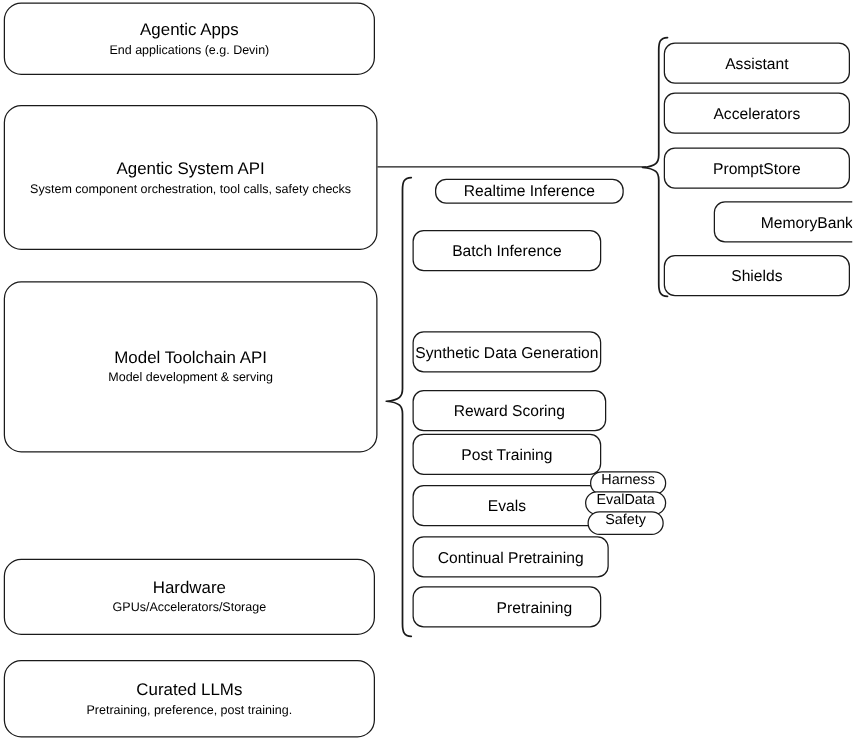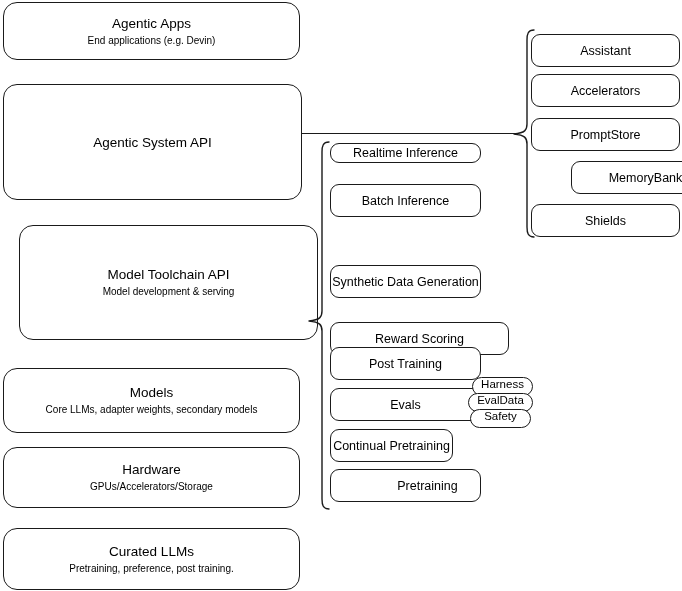--- a/index.html
+++ b/index.html
@@ -106,31 +106,28 @@
 
 <div id="canvas">
 
   <div class="box layer-box" style="left:3px; top:2px; width:297px; height:58px;">
     <div class="title">Agentic Apps</div>
     <div class="subtitle">End applications (e.g. Devin)</div>
   </div>
 
   <div class="box layer-box" style="left:3px; top:84px; width:299px; height:116px;">
     <div class="title">Agentic System API</div>
-  </div>
-
-  <div class="box layer-box" style="left:19px; top:225px; width:299px; height:115px;text-align:right;">
+    <div class="subtitle">System component orchestration, tool calls, safety checks</div>
+  </div>
+
+  <div class="box layer-box" style="left:3px; top:225px; width:299px; height:137px;text-align:right;">
     <div class="title">Model Toolchain API</div>
     <div class="subtitle">Model development &amp; serving</div>
   </div>
 
-  <div class="box layer-box" style="left:3px; top:368px; width:297px; height:65px;">
-    <div class="title">Models</div>
-    <div class="subtitle">Core LLMs, adapter weights, secondary models</div>
-  </div>
 
   <div class="box layer-box" style="left:3px; top:447px; width:297px; height:61px;">
     <div class="title">Hardware</div>
     <div class="subtitle">GPUs/Accelerators/Storage</div>
   </div>
 
   <div class="box layer-box" style="left:3px; top:528px; width:297px; height:62px;">
     <div class="title">Curated LLMs</div>
     <div class="subtitle">Pretraining, preference, post training.</div>
   </div>
@@ -154,39 +151,39 @@
       <path d="M21,1
                C15,1 14,5 14,11
                L14,95
                C14,101 12,104 1,105
                C12,106 14,109 14,115
                L14,198
                C14,204 15,208 21,208"></path>
     </svg>
   </div>
 
-  <div class="chip" style="left:330px; top:143px; width:151px; height:20px;">
+  <div class="chip" style="left:348px; top:143px; width:151px; height:20px;">
     <span>Realtime Inference</span>
   </div>
   <div class="chip" style="left:330px; top:184px; width:151px; height:33px;">
     <span>Batch Inference</span>
   </div>
   <div class="chip" style="left:330px; top:265px; width:151px; height:33px;">
     <span>Synthetic Data Generation</span>
   </div>
-  <div class="chip" style="left:330px; top:322px; width:179px; height:33px;">
+  <div class="chip" style="left:330px; top:312px; width:155px; height:33px;">
     <span>Reward Scoring</span>
   </div>
   <div class="chip" style="left:330px; top:347px; width:151px; height:33px;">
     <span>Post Training</span>
   </div>
   <div class="chip" style="left:330px; top:388px; width:151px; height:33px;">
     <span>Evals</span>
   </div>
-  <div class="chip" style="left:330px; top:429px; width:123px; height:33px;">
+  <div class="chip" style="left:330px; top:429px; width:157px; height:33px;">
     <span>Continual Pretraining</span>
   </div>
   <div class="chip" style="left:330px; top:469px; width:151px; height:33px;padding-left:44px;">
     <span>Pretraining</span>
   </div>
 
   <div class="pill" style="left:472px; top:377px; width:61px; height:19px;">
     <span>Harness</span>
   </div>
   <div class="pill" style="left:468px; top:393px; width:65px; height:19px;">

